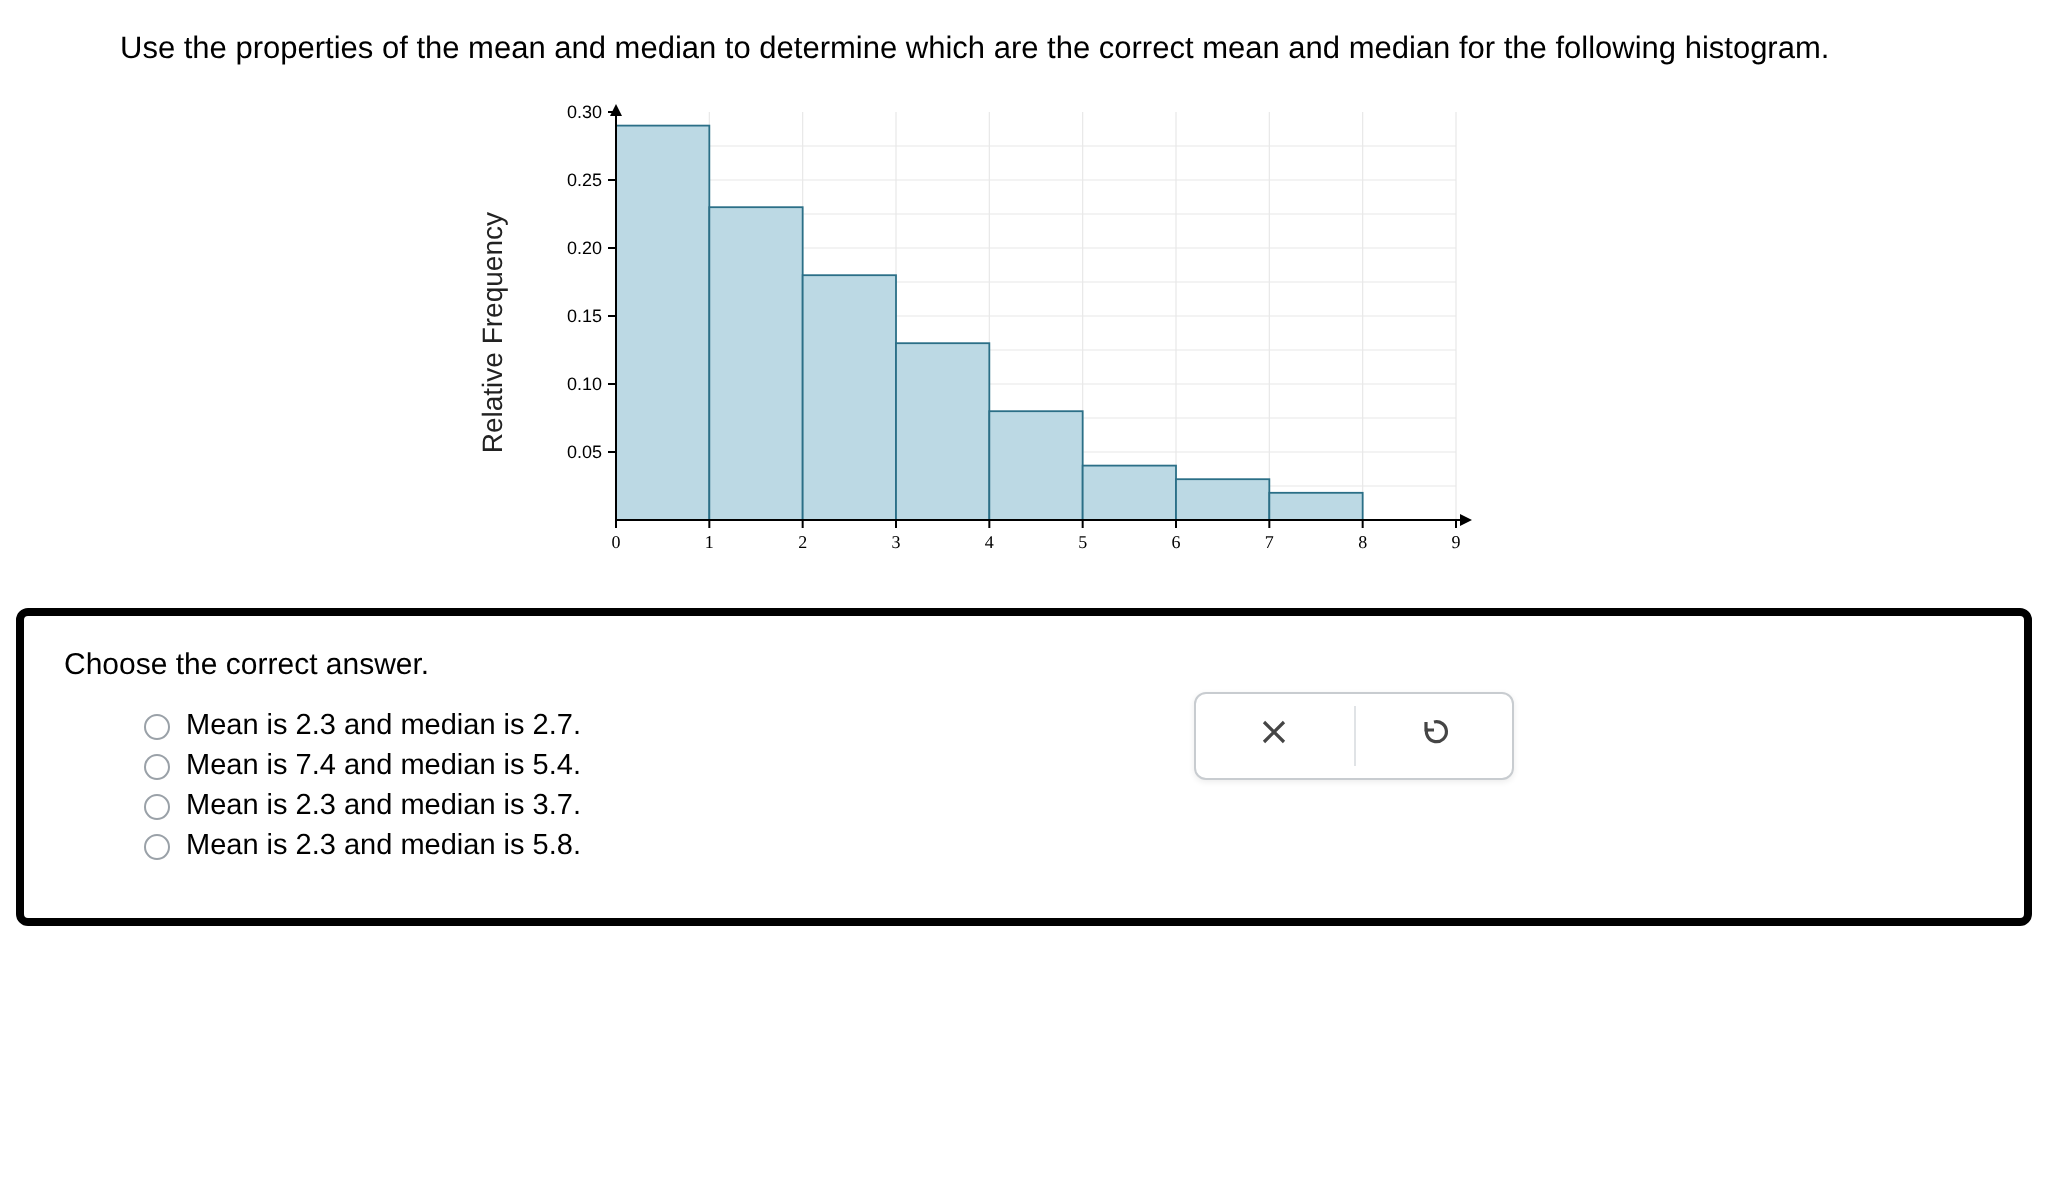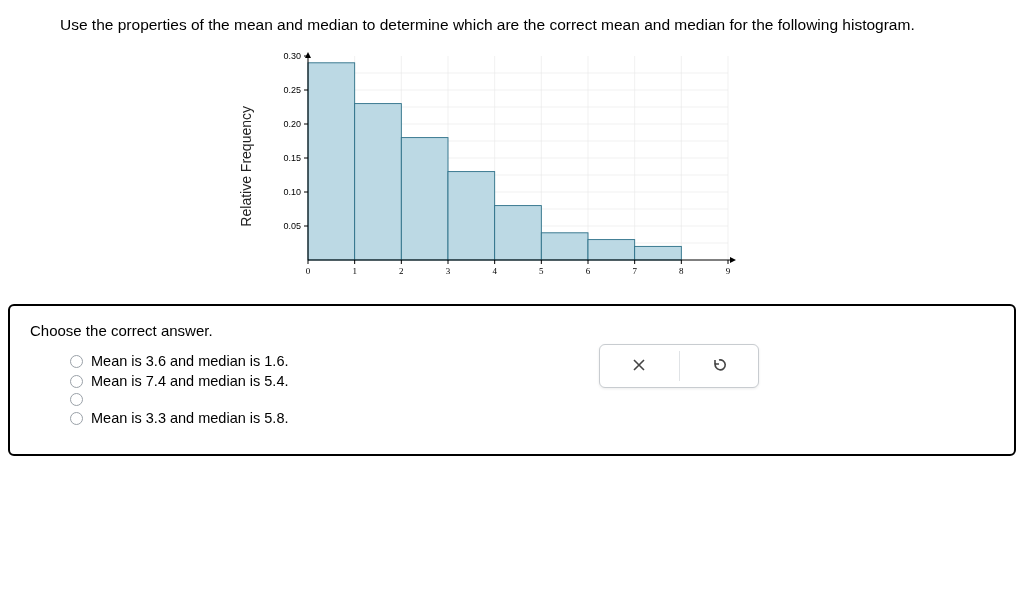--- a/index.html
+++ b/index.html
@@ -30,21 +30,21 @@
     color: #222;
     margin-right: 6px;
   }
   .chart-area {
     position: relative;
     height: 240px;
   }
   svg.histogram { display: block; }
 
   .answer-section {
-    border: 2px solid #000000;
+    border: 4px solid #000000;
     border-radius: 6px;
     padding: 16px 28px 24px 20px;
     position: relative;
   }
   .answer-prompt {
     font-size: 15px;
     margin-bottom: 14px;
   }
   .options {
     padding-left: 40px;
@@ -170,32 +170,33 @@
       </svg>
   </div>
 </div>
 
 <div class="answer-section">
   <div class="answer-prompt">Choose the correct answer.</div>
 
   <div class="options">
     <div class="option-row">
       <span class="radio"></span>
-      <span class="option-text">Mean is 3.6 and median is 1.6.</span>
+      <span class="option-text">Mean is 2.3 and median is 2.7.</span>
     </div>
     <div class="option-row">
       <span class="radio"></span>
       <span class="option-text">Mean is 7.4 and median is 5.4.</span>
     </div>
     <div class="option-row">
       <span class="radio"></span>
-    </div>
-    <div class="option-row">
-      <span class="radio"></span>
-      <span class="option-text">Mean is 3.3 and median is 5.8.</span>
+      <span class="option-text">Mean is 2.3 and median is 3.7.</span>
+    </div>
+    <div class="option-row">
+      <span class="radio"></span>
+      <span class="option-text">Mean is 2.3 and median is 5.8.</span>
     </div>
   </div>
 
   <div class="action-box">
     <div class="action-btn">
       <span>
         <svg viewBox="0 0 16 16">
             <path d="M3 3 L13 13 M13 3 L3 13"></path>
           </svg>
       </span>

